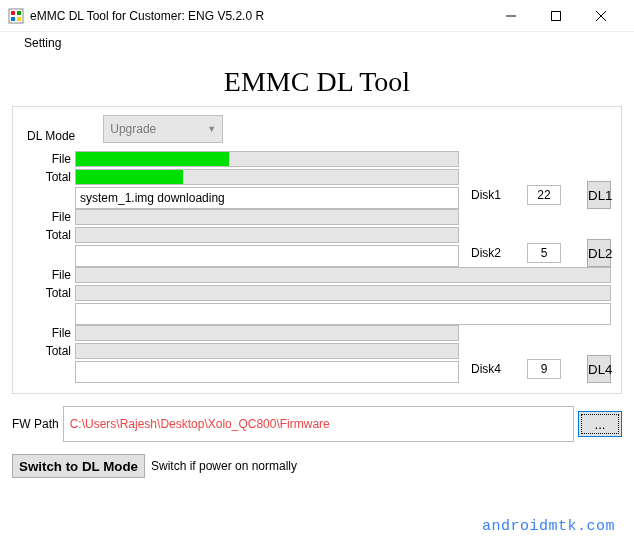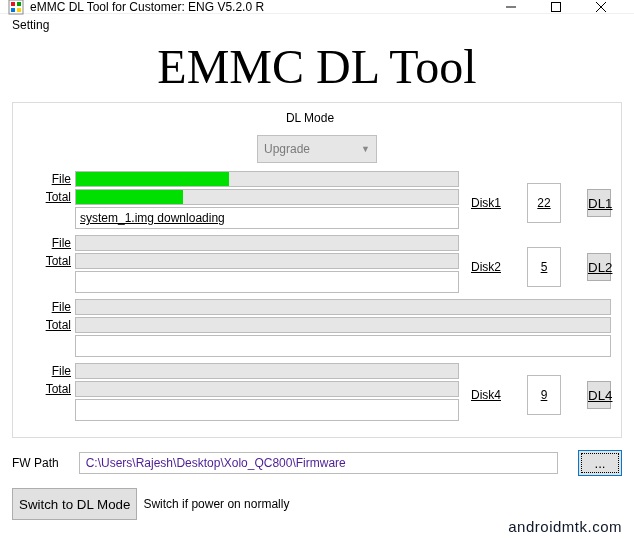--- a/index.html
+++ b/index.html
@@ -1,45 +1,45 @@
 <!DOCTYPE html>
 <html><head>
 <meta charset="utf-8">
 <style>
 * { box-sizing: border-box; margin: 0; padding: 0; }
 body { font-family: "Segoe UI", Tahoma, sans-serif; font-size: 12px; background: #fff; width: 634px; height: 539px; overflow: hidden; position: relative; }
-.title-bar { height: 14px; display: flex; align-items: center; padding: 0 11px 0 8px; background: #fff; border-bottom: 1px solid #f0f0f0; justify-content: space-between; }
+.title-bar { height: 32px; display: flex; align-items: center; padding: 0 11px 0 8px; background: #fff; border-bottom: 1px solid #f0f0f0; justify-content: space-between; }
 .title-icon { width: 16px; height: 16px; margin-right: 6px; }
 .title-text { flex: 1; font-size: 12px; }
 .win-btn { width: 45px; height: 29px; display: flex; align-items: center; justify-content: center; font-family: inherit; background: transparent; border: none; }
-.menu-bar { height: 22px; padding: 2px 6px; font-size: 12px; }
+.menu-bar { height: 22px; padding: 2px 18px; font-size: 12px; }
 .menu-item { padding: 2px 6px; display: inline-block; }
-.big-title { font-size: 48px; font-family: "Times New Roman", serif; text-align: center; margin: 3px 0 8px 0; }
+.big-title { font-size: 28px; font-family: "Times New Roman", serif; text-align: center; margin: 12px 0 8px 0; }
 .main-group { border: 1px solid #dcdcdc; margin: 0 12px 6px 12px; padding: 8px 10px 10px 10px; position: relative; }
-.dl-mode-row { display: flex; align-items: center; gap: 10px; margin-bottom: 8px; flex-direction: column; }
+.dl-mode-row { display: flex; align-items: flex-end; gap: 10px; margin-bottom: 8px; }
 .dl-mode-row label { margin-left: 4px; margin-right: 18px; }
 .combo { width: 120px; height: 22px; background: #e6e6e6; border: 1px solid #c0c0c0; color: #7a7a7a; padding: 13px 6px; display: flex; align-items: center; justify-content: space-between; }
 .combo-arrow { font-size: 9px; color: #888; }
-.slot { display: flex; align-items: center; margin-bottom: 6px; text-decoration: underline; }
+.slot { display: flex; align-items: flex-end; margin-bottom: 0; }
 .slot-left { flex: 1; }
 .slot-row { display: flex; align-items: center; margin-bottom: 2px; }
 .slot-label { width: 48px; text-align: right; margin-right: 4px; }
 .progress { flex: 1; height: 16px; background: #e6e6e6; border: 1px solid #bcbcbc; position: relative; overflow: hidden; }
 .progress-fill { height: 100%; background: #00e000; }
 .status-box { margin-left: 52px; height: 22px; background: #fff; border: 1px solid #bcbcbc; padding: 2px 4px; display: flex; align-items: center; }
 .slot-right { display: flex; align-items: center; gap: 26px; margin-left: 12px; margin-top: 6px; }
 .disk-label { }
-.disk-val { width: 34px; height: 40px; background: #fff; border: 1px solid #bcbcbc; text-align: center; display: flex; align-items: center; justify-content: center; }
+.disk-val { width: 34px; height: 20px; background: #fff; border: 1px solid #bcbcbc; text-align: center; display: flex; align-items: center; justify-content: center; }
 .dl-btn { width: 24px; height: 28px; background: #e1e1e1; border: 1px solid #adadad; }
-.fw-row { display: flex; align-items: center; margin: 12px 12px; gap: 20px; }
-.fw-path { flex: 1; height: 22px; background: #fff; border: 1px solid #bcbcbc; color: #4c1d95; padding: 0 6px; display: flex; align-items: center; }
+.fw-row { display: flex; align-items: center; margin: 12px 12px; gap: 4px; }
+.fw-path { flex: 1; height: 36px; background: #fff; border: 1px solid #bcbcbc; color: #ef4444; padding: 0 6px; display: flex; align-items: center; }
 .browse-btn { width: 44px; height: 26px; background: #e1e1e1; border: 1px solid #0078d7; outline: 1px dotted #000; outline-offset: -4px; }
 .bottom-row { display: flex; align-items: center; margin: 4px 12px; gap: 6px; }
-.switch-btn { height: 32px; padding: 0 6px; background: #e1e1e1; border: 1px solid #adadad; }
-.watermark { position: absolute; right: 12px; bottom: 4px; color: #0f172a; font-size: 15px; letter-spacing: 0.5px; }
+.switch-btn { height: 24px; padding: 0 6px; background: #e1e1e1; border: 1px solid #adadad; font-weight: bold; }
+.watermark { position: absolute; right: 19px; bottom: 4px; color: #3b82f6; font-size: 15px; letter-spacing: 0.5px; font-family: Liberation Mono, monospace; }
 </style>
 </head>
 <body>
 
 <div class="title-bar">
   <span class="title-icon">
     <svg width="16" height="16">
         <rect x="1" y="1" width="14" height="14" fill="#fff" stroke="#888"></rect>
         <rect x="3" y="3" width="4" height="4" fill="#e81123"></rect>
         <rect x="9" y="3" width="4" height="4" fill="#00a000"></rect>

